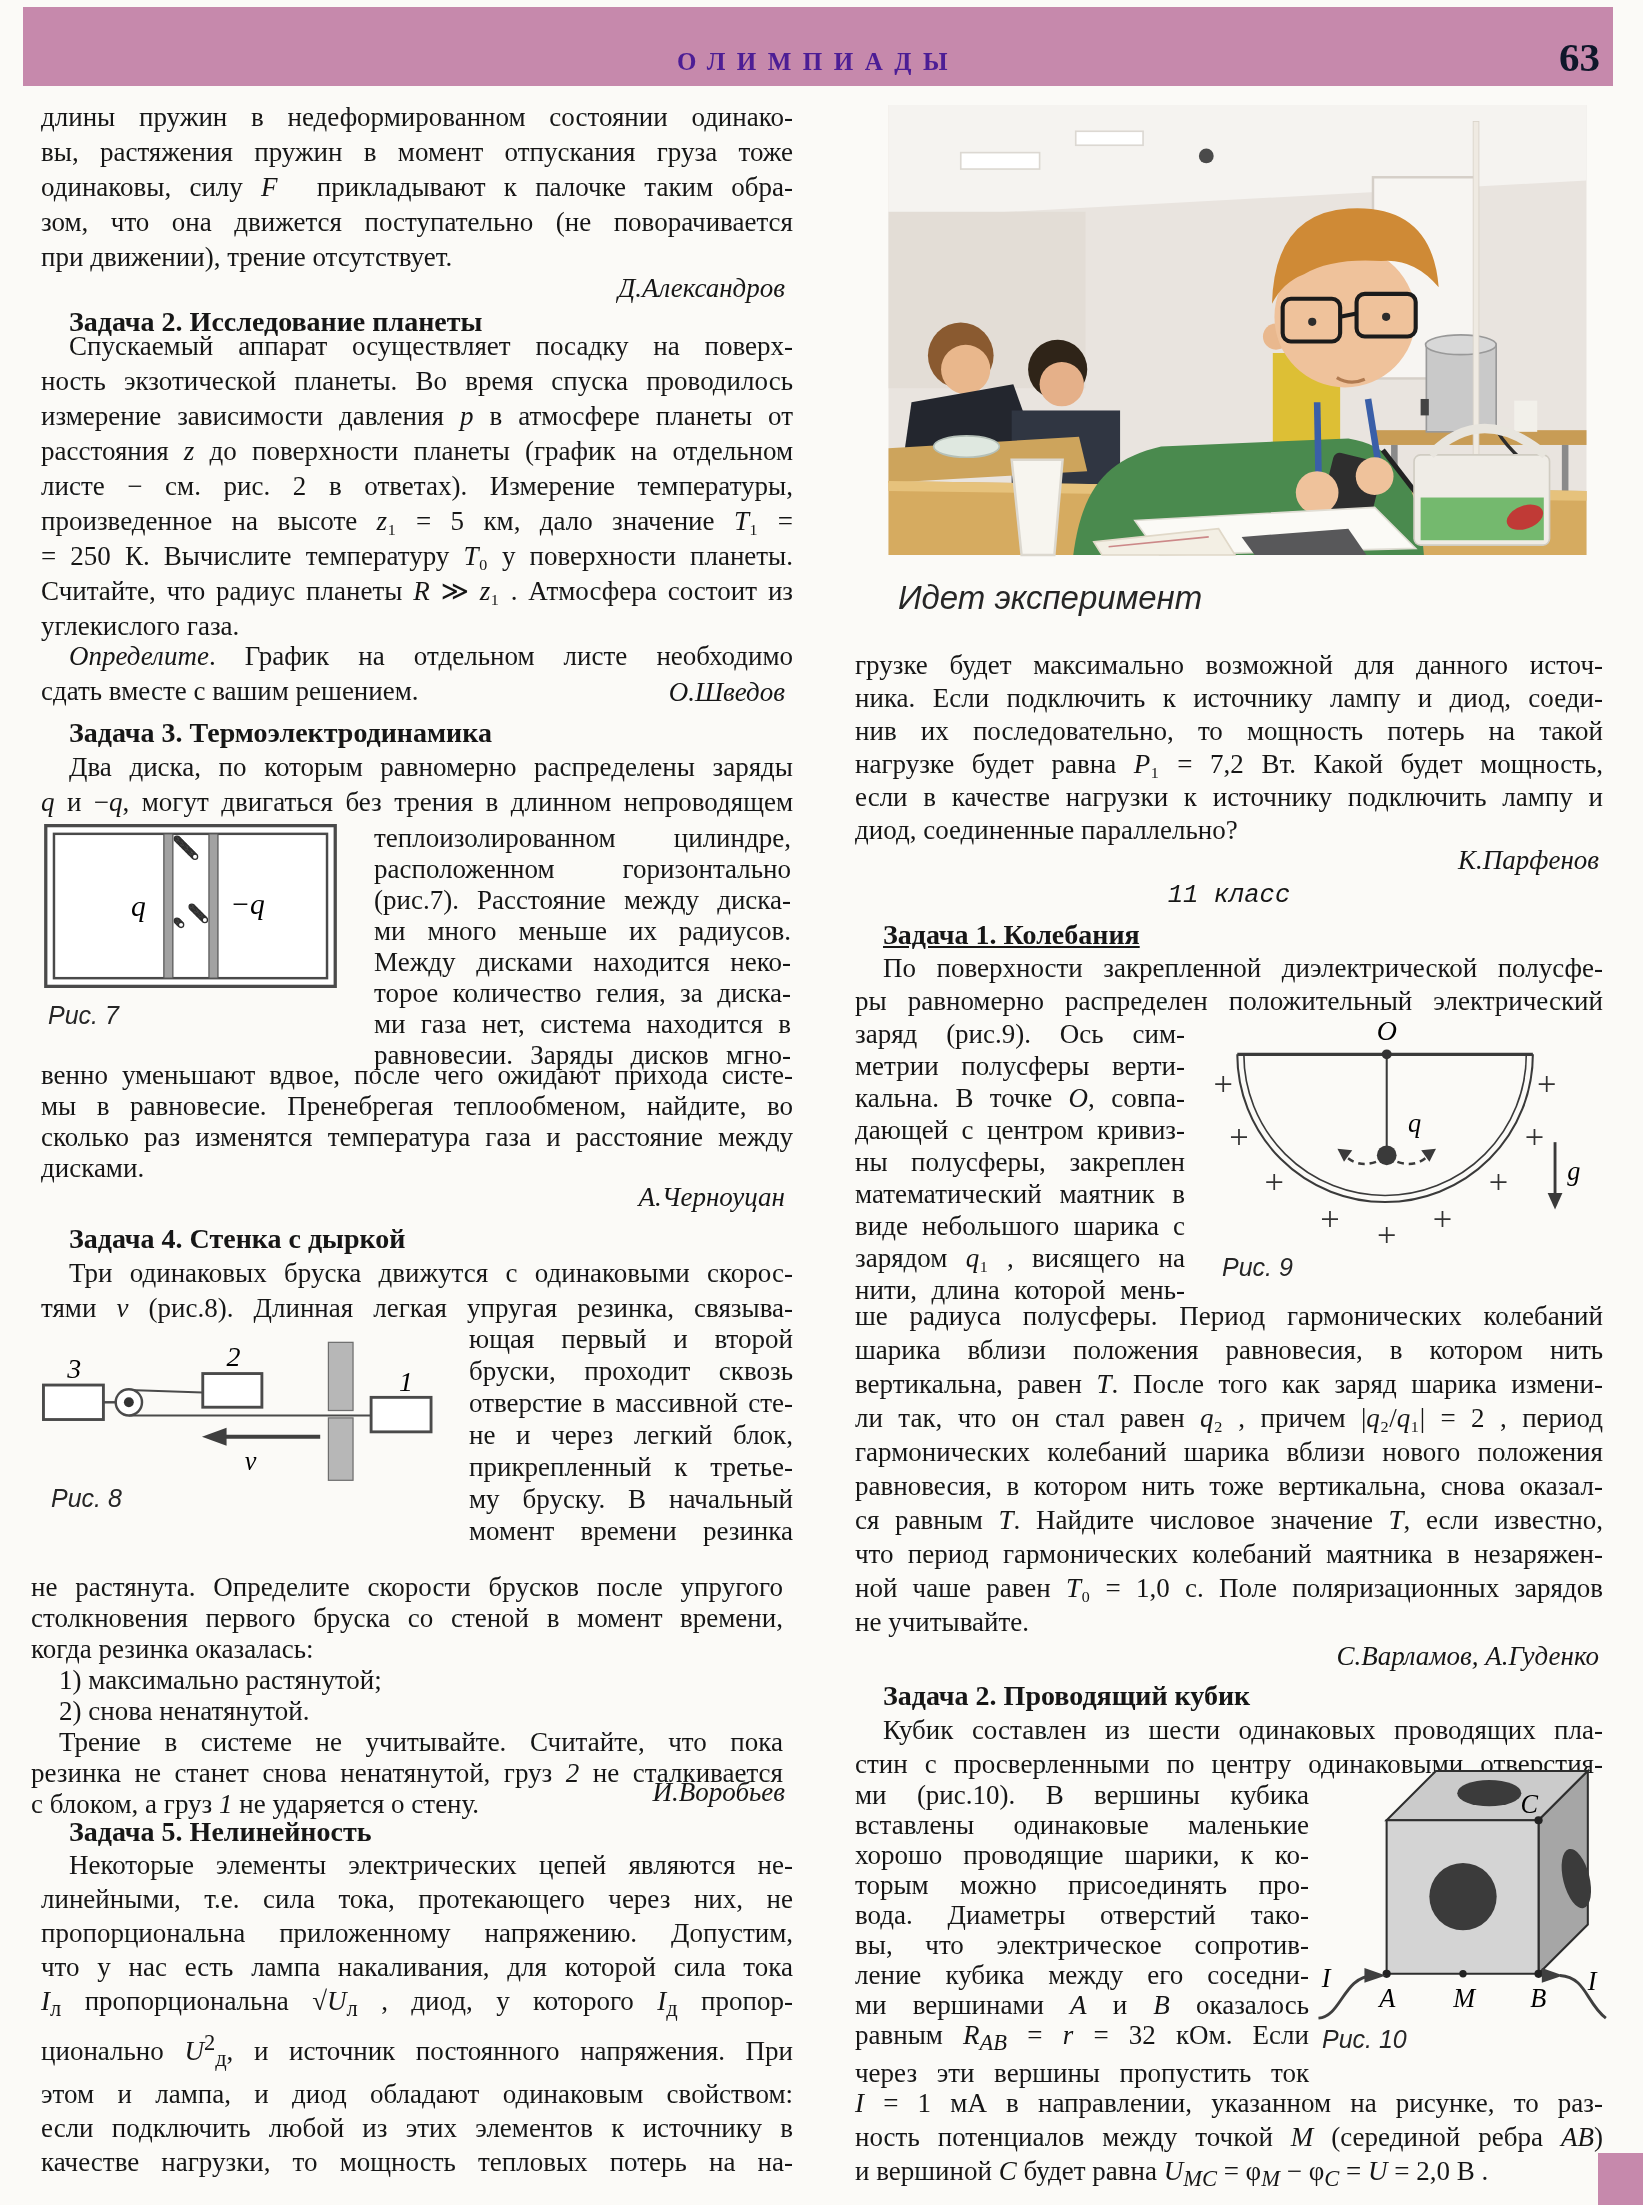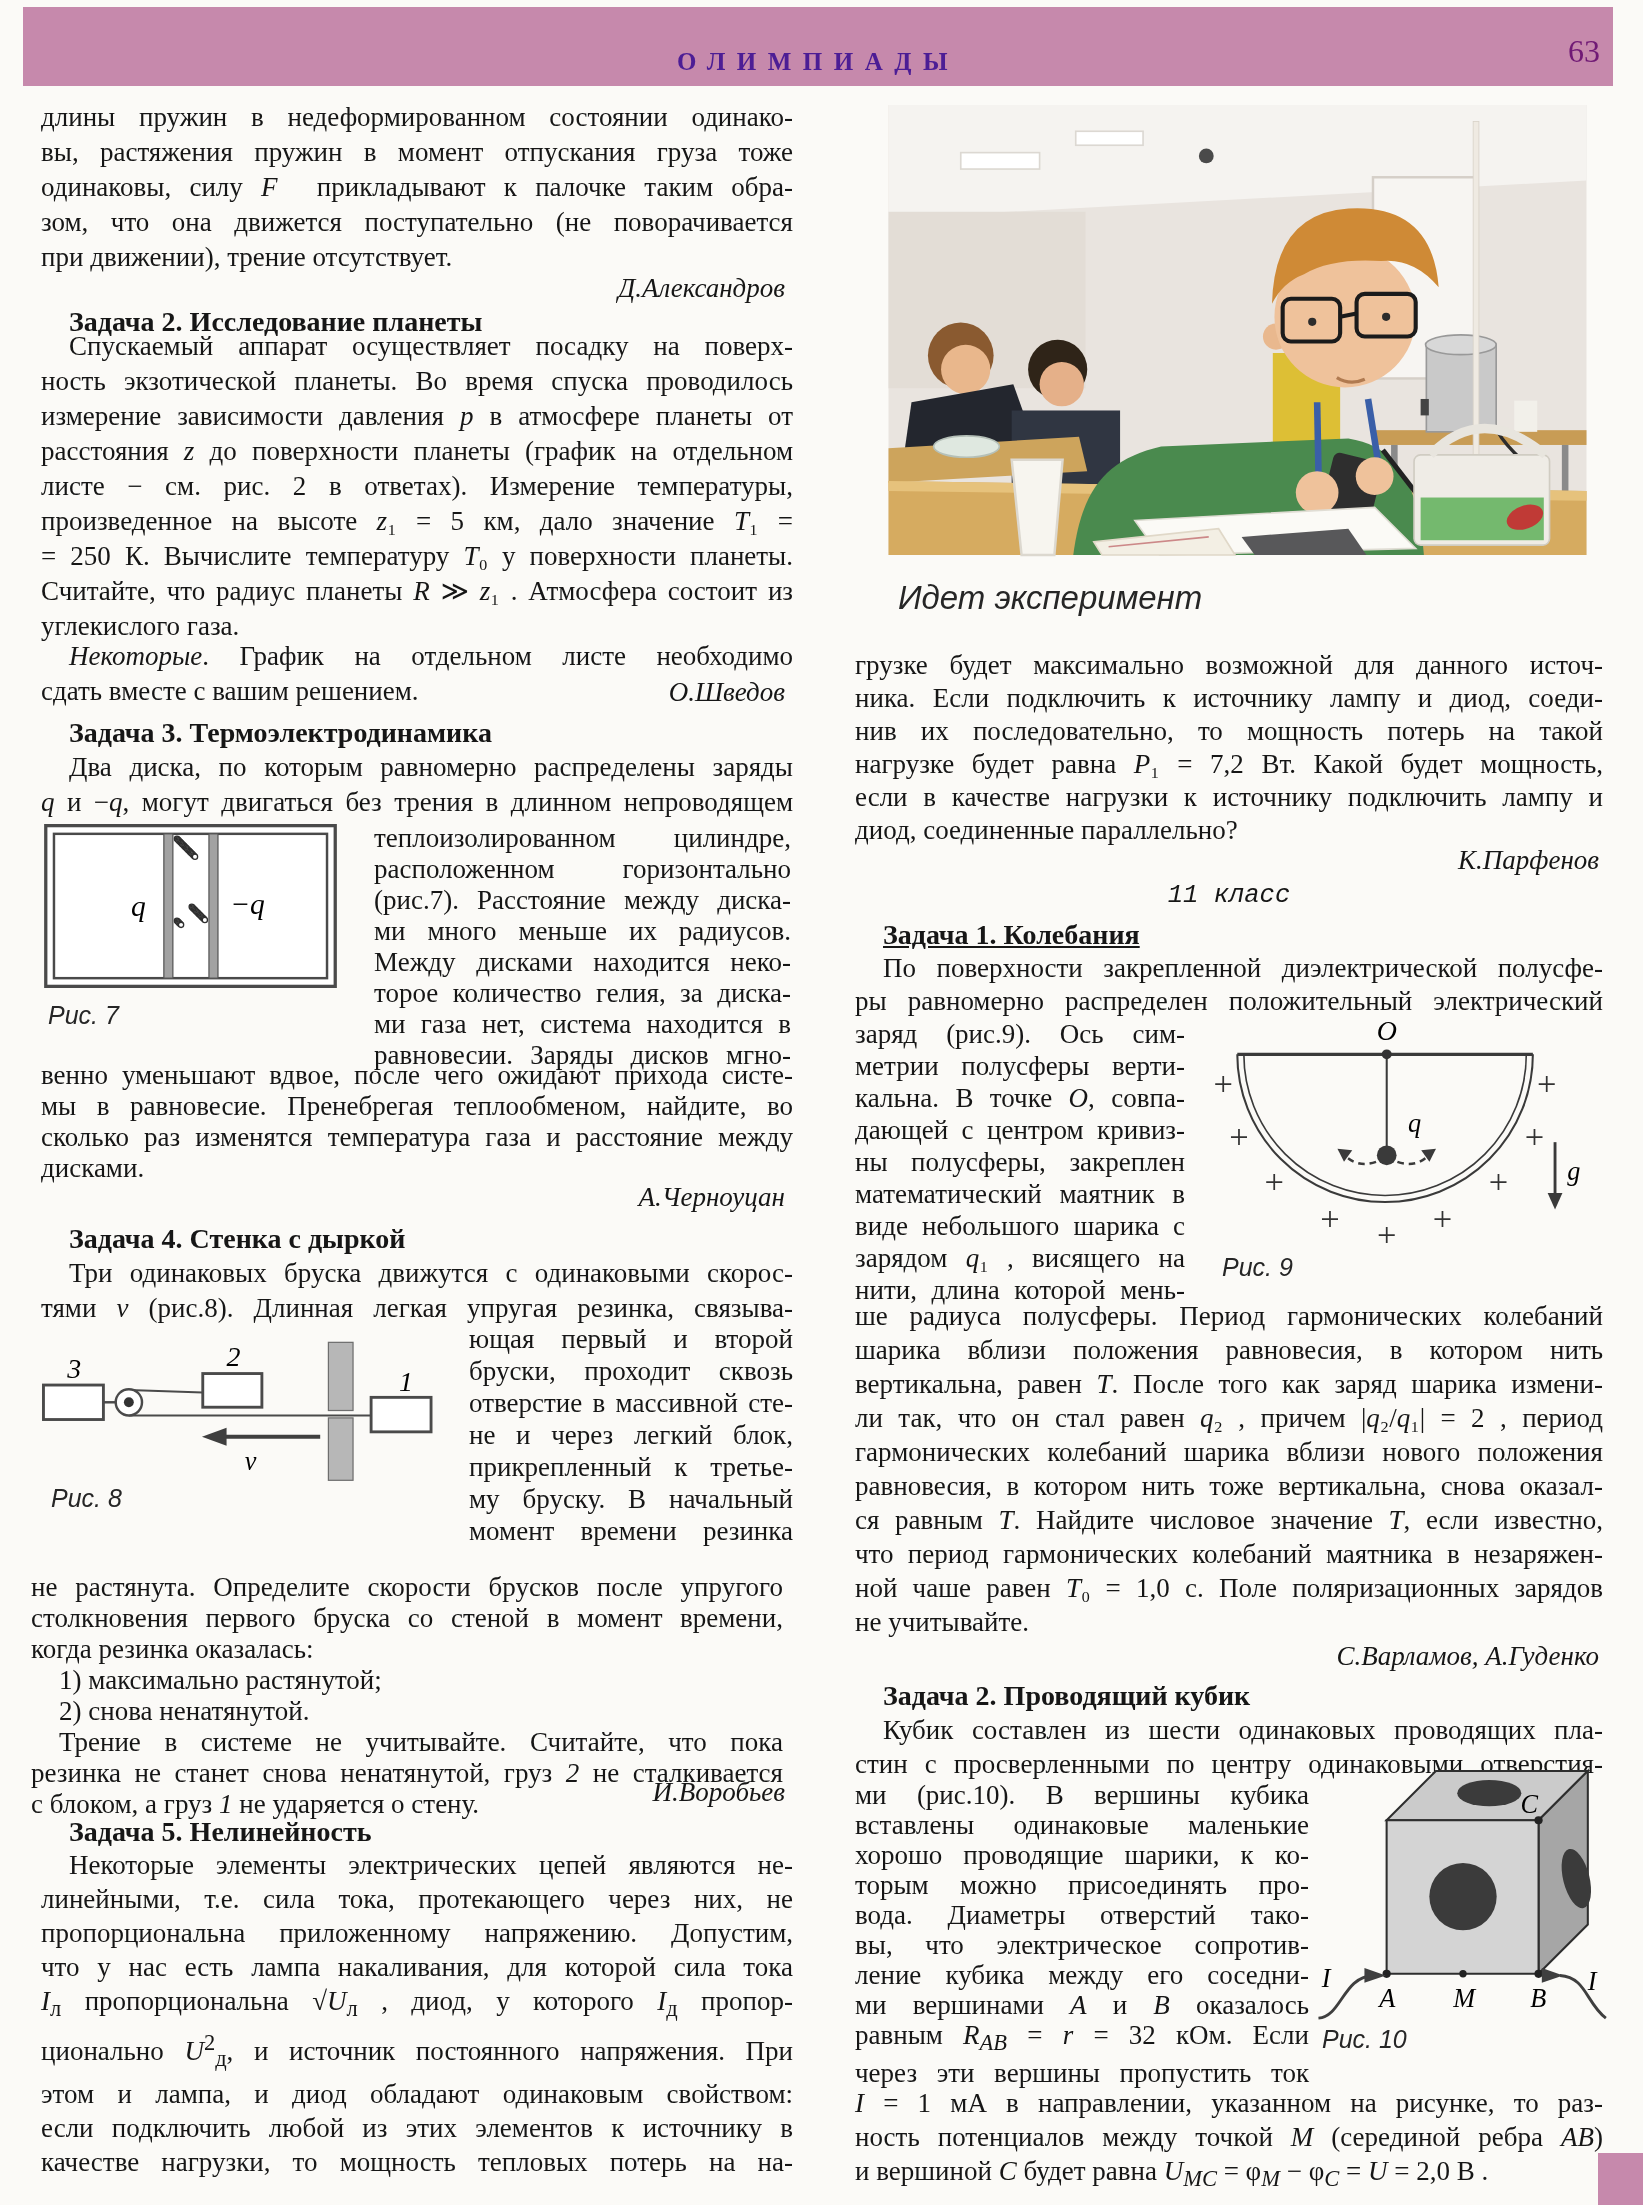--- a/index.html
+++ b/index.html
@@ -1,21 +1,21 @@
 <!DOCTYPE html>
 <html style="font-size:13px"><head>
 <meta charset="utf-8">
 <style>
   html,body{margin:0;padding:0;background:#fbfaf7;}
   #page{position:relative;width:1644px;height:2205px;background:#fbfaf7;overflow:hidden;
         font-family:"Liberation Serif","DejaVu Serif",serif;color:#161616;}
   .bar{position:absolute;left:23px;top:6.6px;width:1590px;height:79px;background:#c689ac;}
   .bar .ttl{position:absolute;left:0;right:0;top:41px;text-align:center;font-size:25px;font-weight:700;
         letter-spacing:11.5px;color:#4c1d95;}
-  .bar .pg{position:absolute;right:13px;top:26px;font-size:32px;font-weight:400;color:#701a75;}
+  .bar .pg{position:absolute;right:13px;top:26px;font-size:41px;font-weight:700;color:#0f172a;}
   .corner{position:absolute;left:1598px;top:2153px;width:46px;height:52px;background:#c689ac;}
   .blk{position:absolute;font-size:27px;line-height:35px;}
   .ln{width:100%;}
   .j{text-align:justify;text-align-last:justify;}
   .ind{text-indent:28px;}
   .hd{position:absolute;font-size:28px;font-weight:700;text-indent:28px;width:752px;}
   .auth{position:absolute;font-size:27px;font-style:italic;text-align:right;width:744px;}
   .figcap{position:absolute;font-family:"Liberation Sans","DejaVu Sans",sans-serif;
         font-style:italic;font-size:25px;color:#262626;}
   .grade{position:absolute;font-family:"Liberation Sans","DejaVu Sans",sans-serif;
@@ -49,21 +49,21 @@
     <div class="ln j">ность экзотической планеты. Во время спуска проводилось</div>
     <div class="ln j">измерение зависимости давления <i>p</i> в атмосфере планеты от</div>
     <div class="ln j">расстояния <i>z</i> до поверхности планеты (график на отдельном</div>
     <div class="ln j">листе − см. рис. 2 в ответах). Измерение температуры,</div>
     <div class="ln j">произведенное на высоте <i>z</i>₁ = 5 км, дало значение <i>T</i>₁ =</div>
     <div class="ln j">= 250 К. Вычислите температуру <i>T</i>₀ у поверхности планеты.</div>
     <div class="ln j">Считайте, что радиус планеты <i>R</i> ≫ <i>z</i>₁ . Атмосфера состоит из</div>
     <div class="ln">углекислого газа.</div>
   </div>
   <div class="blk" style="left:41px;top:639px;width:752px;">
-    <div class="ln j ind"><i>Некоторые</i>. График на отдельном листе необходимо</div>
+    <div class="ln j ind"><i>Определите</i>. График на отдельном листе необходимо</div>
     <div class="ln">сдать вместе с вашим решением.</div>
   </div>
   <div class="auth" style="left:41px;top:677px;">О.Шведов</div>
 
   <div class="hd" style="left:41px;top:717px;">Задача 3. Термоэлектродинамика</div>
   <div class="blk" style="left:41px;top:750px;width:752px;">
     <div class="ln j ind">Два диска, по которым равномерно распределены заряды</div>
     <div class="ln j"><i>q</i> и −<i>q</i>, могут двигаться без трения в длинном непроводящем</div>
   </div>
 

